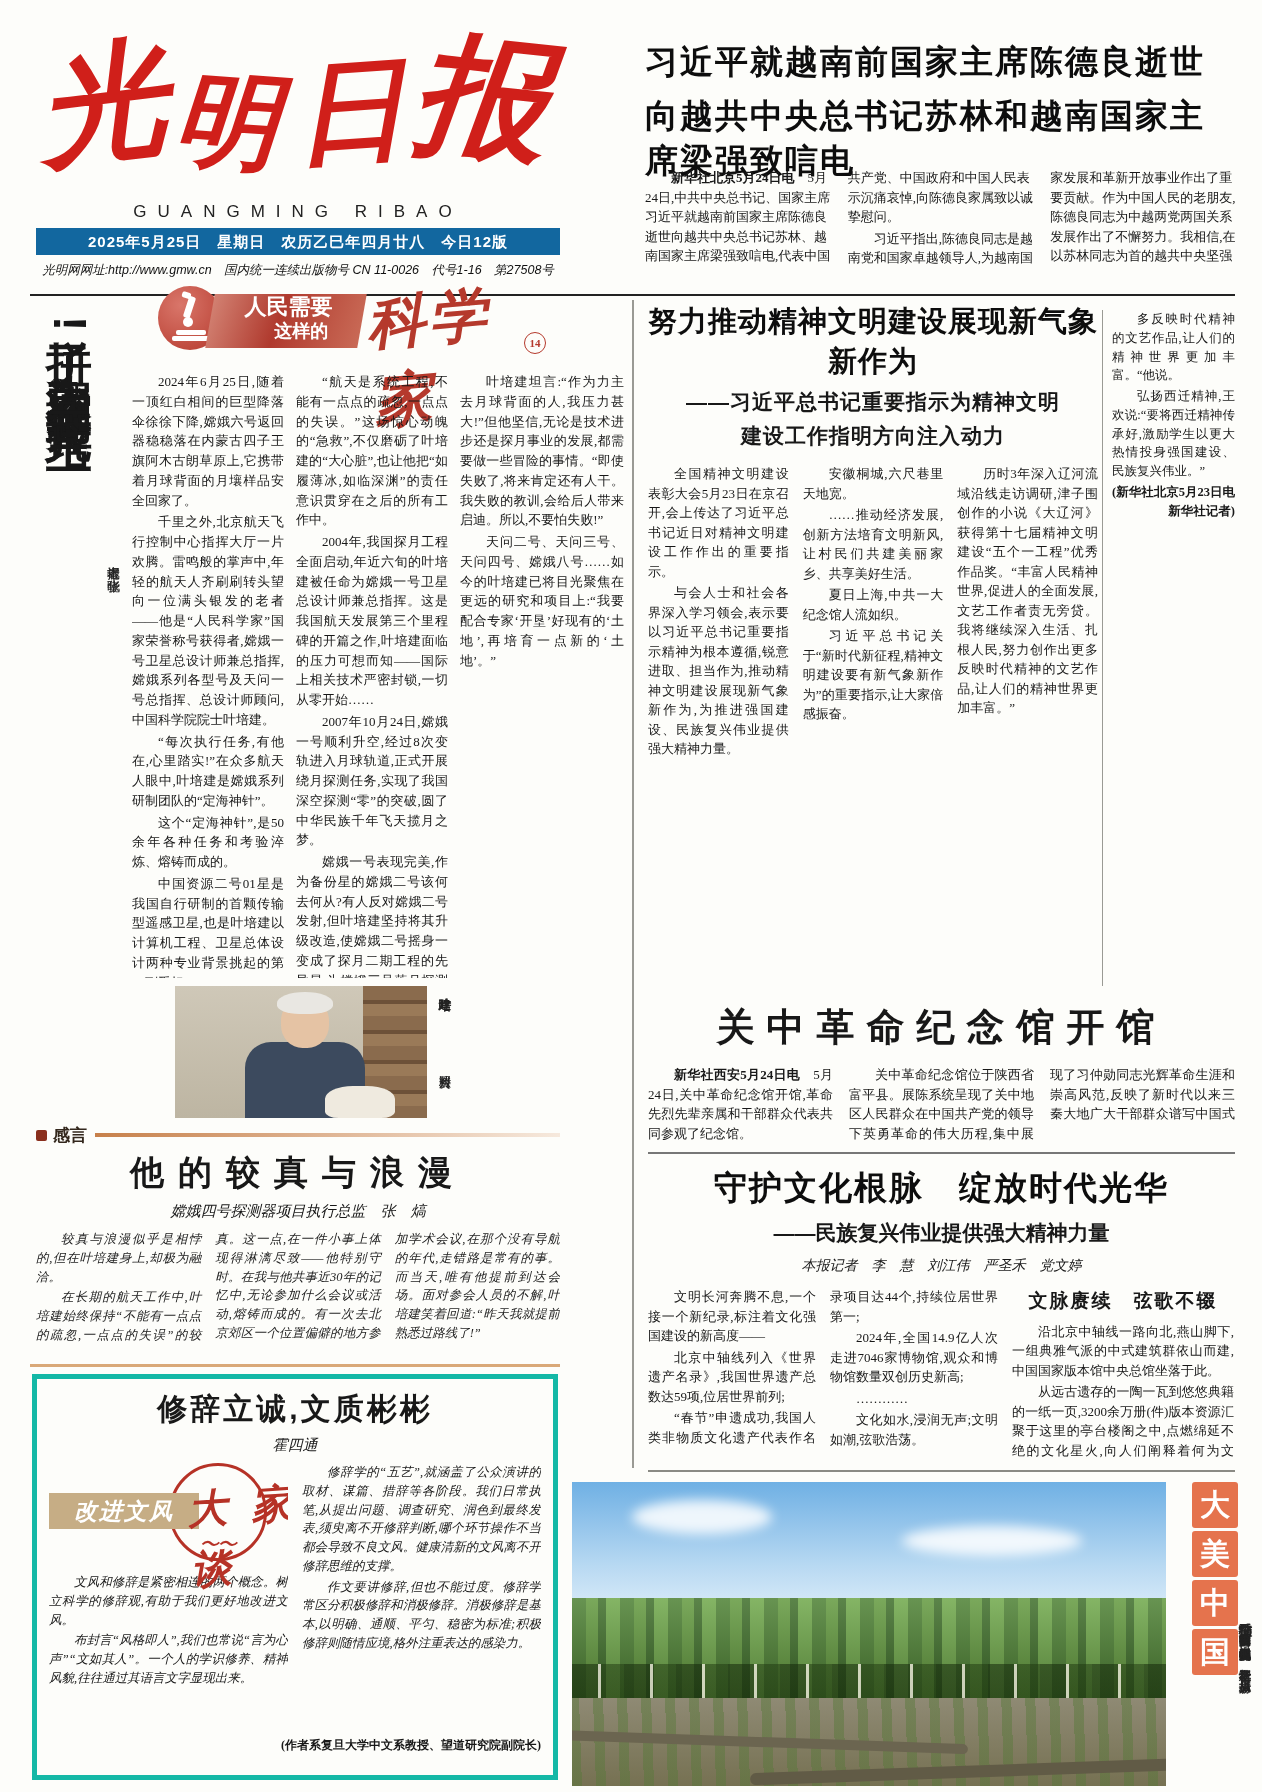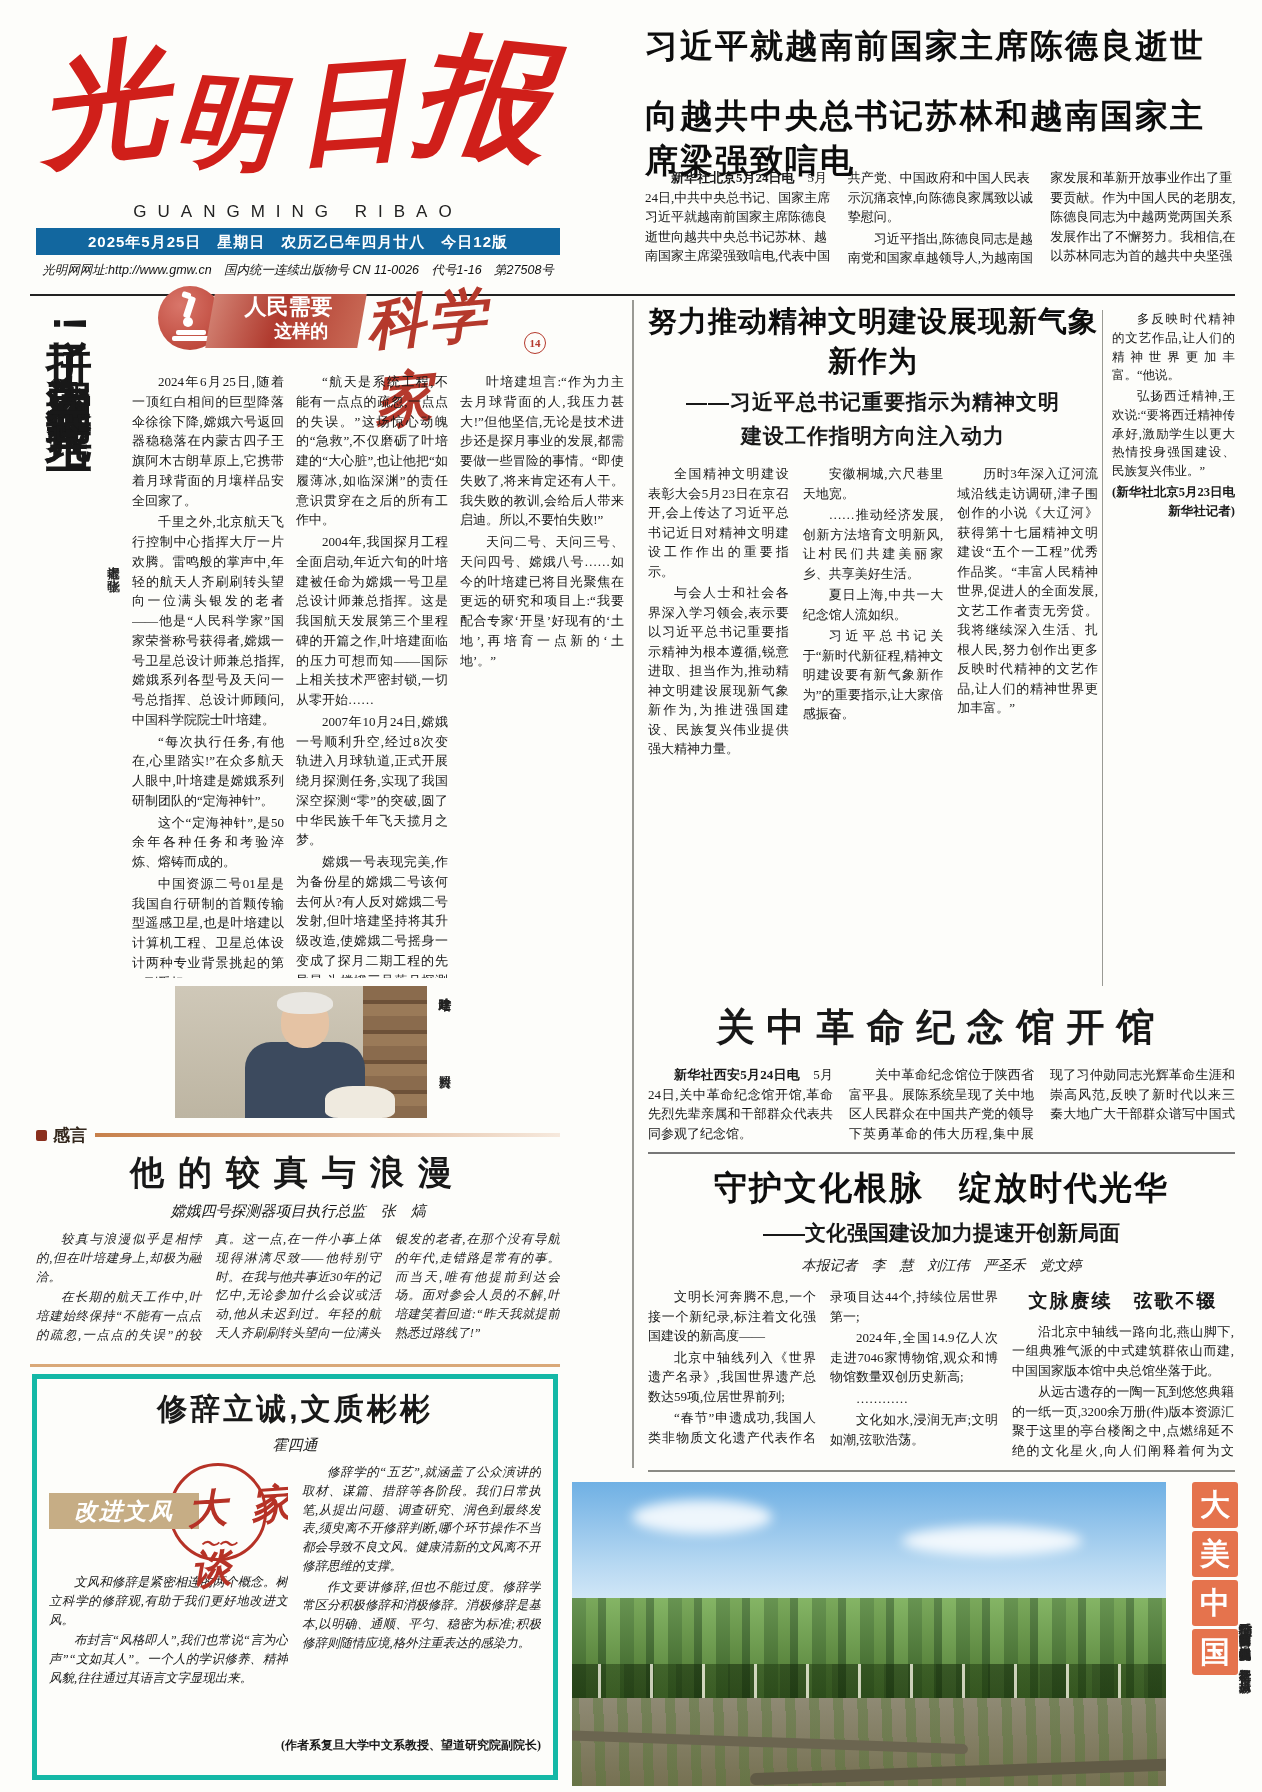--- a/index.html
+++ b/index.html
@@ -11,21 +11,21 @@
   
   #masthead{left:36px;top:26px;width:524px;height:172px;}
   .mchar{position:absolute;color:#d01f1a;font-weight:bold;font-style:italic;line-height:1;}
   #roman{left:36px;top:202px;width:524px;text-align:center;letter-spacing:11px;font-size:17px;color:#222;}
   #datebar{left:36px;top:228px;width:524px;height:27px;background:#12679f;color:#fff;
            font-size:15px;line-height:27px;text-align:center;font-weight:bold;letter-spacing:1px;}
   #infoline{left:36px;top:262px;width:524px;text-align:center;font-size:12.5px;color:#111;font-style:italic;}
   #toprule{left:30px;top:294px;width:1205px;height:2px;background:#222;}
   
   .bigHead{font-weight:900;color:#0d0d0d;letter-spacing:2px;}
-  #tr-h1{left:645px;top:24px;width:592px;font-size:33px;}
+  #tr-h1{left:645px;top:40px;width:592px;font-size:33px;}
   #tr-h2{left:645px;top:94px;width:592px;font-size:33px;}
   #tr-body{left:645px;top:168px;width:592px;height:116px;column-count:3;column-gap:16px;
            font-size:13px;line-height:1.5;overflow:hidden;}
   .dateline{font-weight:bold;}
   
   #vhead{left:38px;top:304px;width:64px;height:706px;writing-mode:vertical-rl;
          font-size:46px;font-weight:900;letter-spacing:6px;line-height:64px;}
   #vbyline{left:104px;top:556px;height:150px;writing-mode:vertical-rl;font-size:13px;color:#222;}
   #sci-logo{left:158px;top:286px;width:392px;height:72px;}
   #sci-circle{position:absolute;left:0;top:0;width:64px;height:64px;border-radius:50%;
@@ -211,21 +211,21 @@
 
   <div class="abs" id="gy-bar">
     <div id="gy-dot"></div>
     <div id="gy-label">感言</div>
     <div id="gy-rule"></div>
   </div>
   <div class="abs" id="gy-head">他的较真与浪漫</div>
   <div class="abs" id="gy-byline">嫦娥四号探测器项目执行总监　张　熇</div>
   <div class="abs" id="gy-body">
       <p>较真与浪漫似乎是相悖的,但在叶培建身上,却极为融洽。</p>
-      <p>在长期的航天工作中,叶培建始终保持“不能有一点点的疏忽,一点点的失误”的较真。这一点,在一件小事上体现得淋漓尽致——他特别守时。在我与他共事近30年的记忆中,无论参加什么会议或活动,他从未迟到过。年轻的航天人齐刷刷转头望向一位满头银发的老者,在那个没有导航的年代,走错路是常有的事。而当天,唯有他提前到达会场。面对参会人员的不解,叶培建笑着回道:“昨天我就提前熟悉过路线了!”</p>
+      <p>在长期的航天工作中,叶培建始终保持“不能有一点点的疏忽,一点点的失误”的较真。这一点,在一件小事上体现得淋漓尽致——他特别守时。在我与他共事近30年的记忆中,无论参加什么会议或活动,熔铸而成的。有一次去北京郊区一个位置偏僻的地方参加学术会议,在那个没有导航的年代,走错路是常有的事。而当天,唯有他提前到达会场。面对参会人员的不解,叶培建笑着回道:“昨天我就提前熟悉过路线了!”</p>
     </div>
 
   <div class="abs" id="tanrule"></div>
 
   <div class="abs" id="xc-box">
     <div class="hei" id="xc-head">修辞立诚,文质彬彬</div>
     <div id="xc-byline">霍四通</div>
     <div id="xc-cols">
       <div class="xcol">
         <div id="xc-logo">
@@ -278,21 +278,21 @@
       <p><b class="dateline">新华社西安5月24日电</b><span>　5月24日,关中革命纪念馆开馆,革命先烈先辈亲属和干部群众代表共同参观了纪念馆。</span></p>
       <div>
           <p>关中革命纪念馆位于陕西省富平县。展陈系统呈现了关中地区人民群众在中国共产党的领导下英勇革命的伟大历程,集中展现了习仲勋同志光辉革命生涯和崇高风范,反映了新时代以来三秦大地广大干部群众谱写中国式现代化建设陕西新篇章的生动实践。纪念馆每周二至周日开放。</p>
         </div>
     </div>
   </div>
   <div class="abs" id="gz-rule"></div>
 
   <div class="abs" id="sh">
     <div class="hei bigHead" id="sh-h">守护文化根脉　绽放时代光华</div>
-    <div class="hei" id="sh-sub">——文化强国建设加力提速开创新局面</div>
+    <div class="hei" id="sh-sub">——民族复兴伟业提供强大精神力量</div>
     <div id="sh-byline">本报记者　李　慧　刘江伟　严圣禾　党文婷</div>
     <div id="sh-cols">
       <div id="sh-left">
           <p>文明长河奔腾不息,一个接一个新纪录,标注着文化强国建设的新高度——</p>
           <p>北京中轴线列入《世界遗产名录》,我国世界遗产总数达59项,位居世界前列;</p>
           <p>“春节”申遗成功,我国人类非物质文化遗产代表作名录项目达44个,持续位居世界第一;</p>
           <p>2024年,全国14.9亿人次走进7046家博物馆,观众和博物馆数量双创历史新高;</p>
           <p>…………</p>
           <p>文化如水,浸润无声;文明如潮,弦歌浩荡。</p>
         </div>

